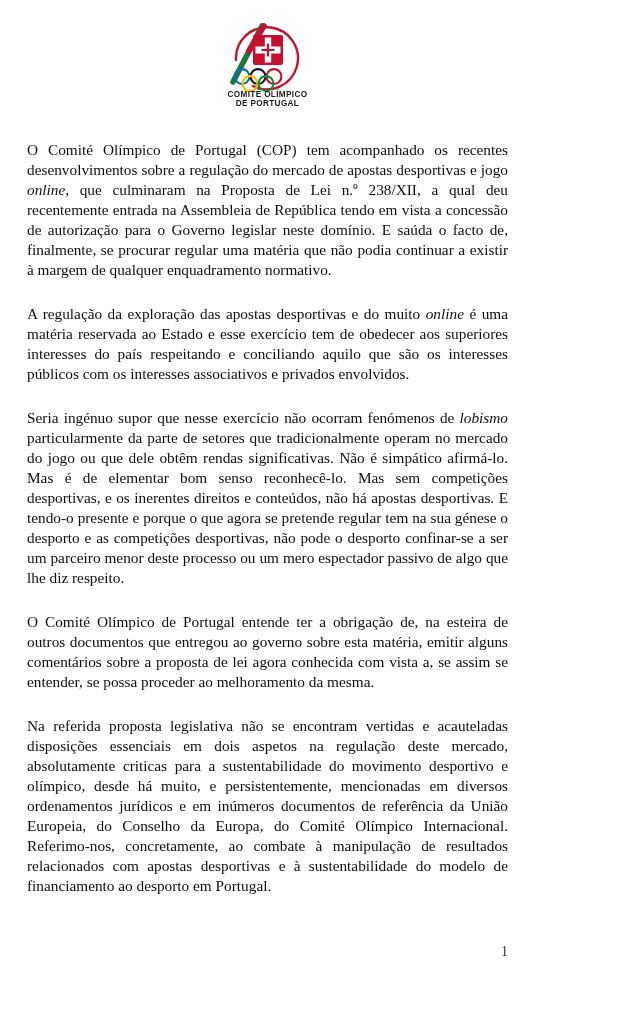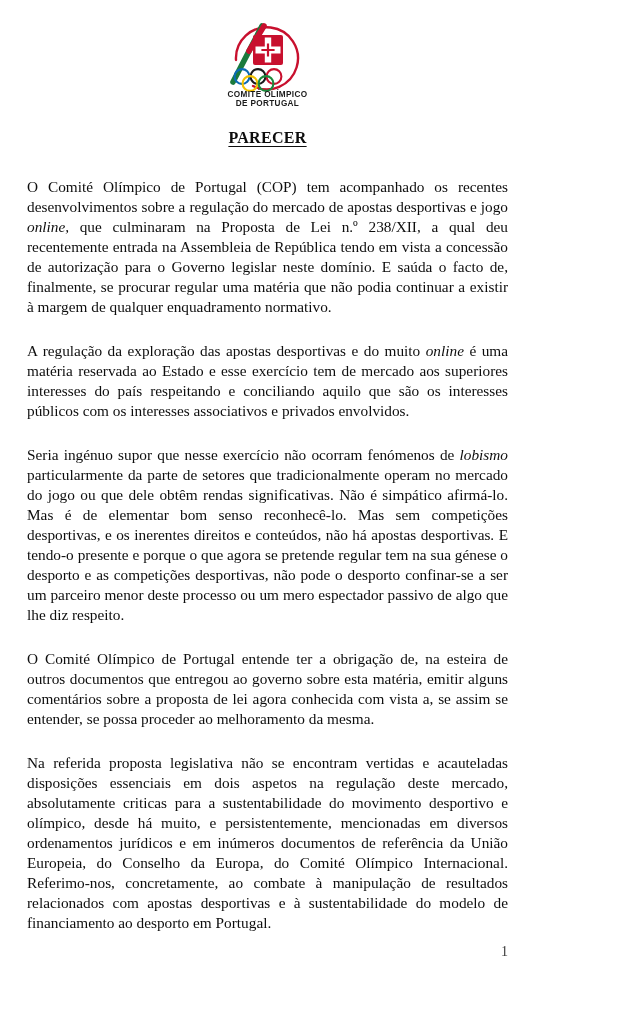--- a/index.html
+++ b/index.html
@@ -125,28 +125,25 @@
           <circle cx="60" cy="69.5" r="7.4" stroke="#1a8a3c"></circle>
         </g>
       </svg>
       <div class="logo-wordmark">
         <div>COMITÉ OLÍMPICO</div>
         <div>DE PORTUGAL</div>
       </div>
     </div>
   </div>
 
-  <h1 class="doc-title">
-    <span class="u">PARECER</span>
-  </h1>
 
 
   <div class="body-copy">
       <p class="para"><span>O Comité Olímpico de Portugal (COP) tem acompanhado os recentes desenvolvimentos sobre a regulação do mercado de apostas desportivas e jogo </span><span class="it">online,</span><span> que culminaram na Proposta de Lei n.º 238/XII, a qual deu recentemente entrada na Assembleia de República tendo em vista a concessão de autorização para o Governo legislar neste domínio. E saúda o facto de, finalmente, se procurar regular uma matéria que não podia continuar a existir à margem de qualquer enquadramento normativo.</span></p>
-      <p class="para"><span>A regulação da exploração das apostas desportivas e do muito </span><span class="it">online</span><span> é uma matéria reservada ao Estado e esse exercício tem de mercado aos superiores interesses do país respeitando e conciliando aquilo que são os interesses públicos com os interesses associativos e privados envolvidos.</span></p>
+      <p class="para"><span>A regulação da exploração das apostas desportivas e do muito </span><span class="it">online</span><span> é uma matéria reservada ao Estado e esse exercício tem de obedecer aos superiores interesses do país respeitando e conciliando aquilo que são os interesses públicos com os interesses associativos e privados envolvidos.</span></p>
       <p class="para"><span>Seria ingénuo supor que nesse exercício não ocorram fenómenos de </span><span class="it">lobismo</span><span> particularmente da parte de setores que tradicionalmente operam no mercado do jogo ou que dele obtêm rendas significativas. Não é simpático afirmá-lo. Mas é de elementar bom senso reconhecê-lo. Mas sem competições desportivas, e os inerentes direitos e conteúdos, não há apostas desportivas. E tendo-o presente e porque o que agora se pretende regular tem na sua génese o desporto e as competições desportivas, não pode o desporto confinar-se a ser um parceiro menor deste processo ou um mero espectador passivo de algo que lhe diz respeito.</span></p>
       <p class="para"><span>O Comité Olímpico de Portugal entende ter a obrigação de, na esteira de outros documentos que entregou ao governo sobre esta matéria, emitir alguns comentários sobre a proposta de lei agora conhecida com vista a, se assim se entender, se possa proceder ao melhoramento da mesma.</span></p>
       <p class="para"><span>Na referida proposta legislativa não se encontram vertidas e acauteladas disposições essenciais em dois aspetos na regulação deste mercado, absolutamente criticas para a sustentabilidade do movimento desportivo e olímpico, desde há muito, e persistentemente, mencionadas em diversos ordenamentos jurídicos e em inúmeros documentos de referência da União Europeia, do Conselho da Europa, do Comité Olímpico Internacional. Referimo-nos, concretamente, ao combate à manipulação de resultados relacionados com apostas desportivas e à sustentabilidade do modelo de financiamento ao desporto em Portugal.</span></p>
     </div>
 
   <div class="page-number">1</div>
 
 </div>
 
 </body></html>

